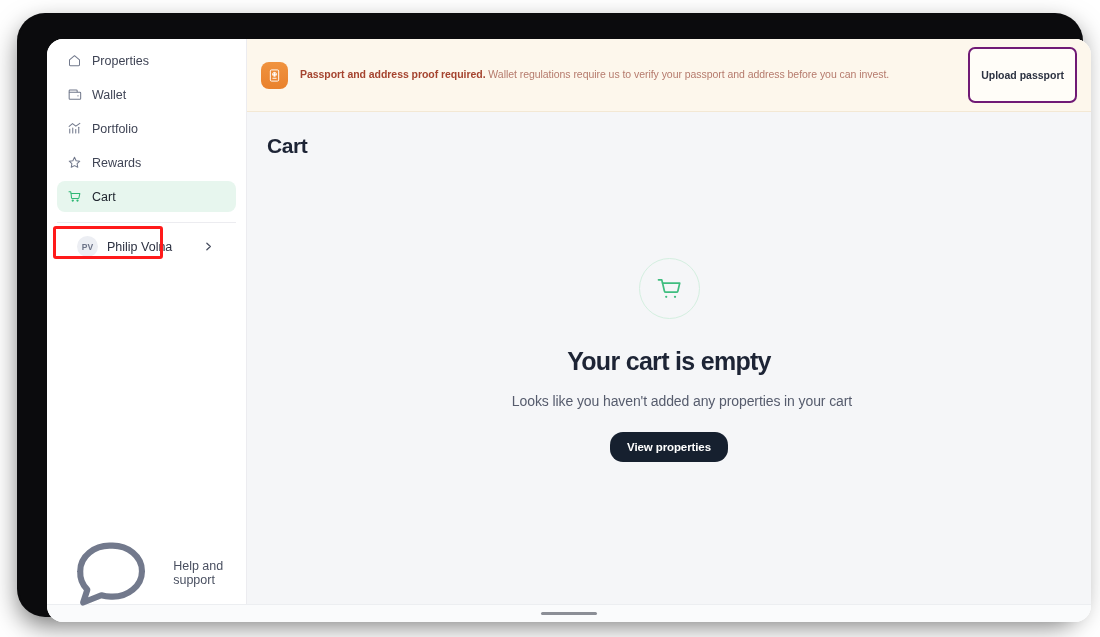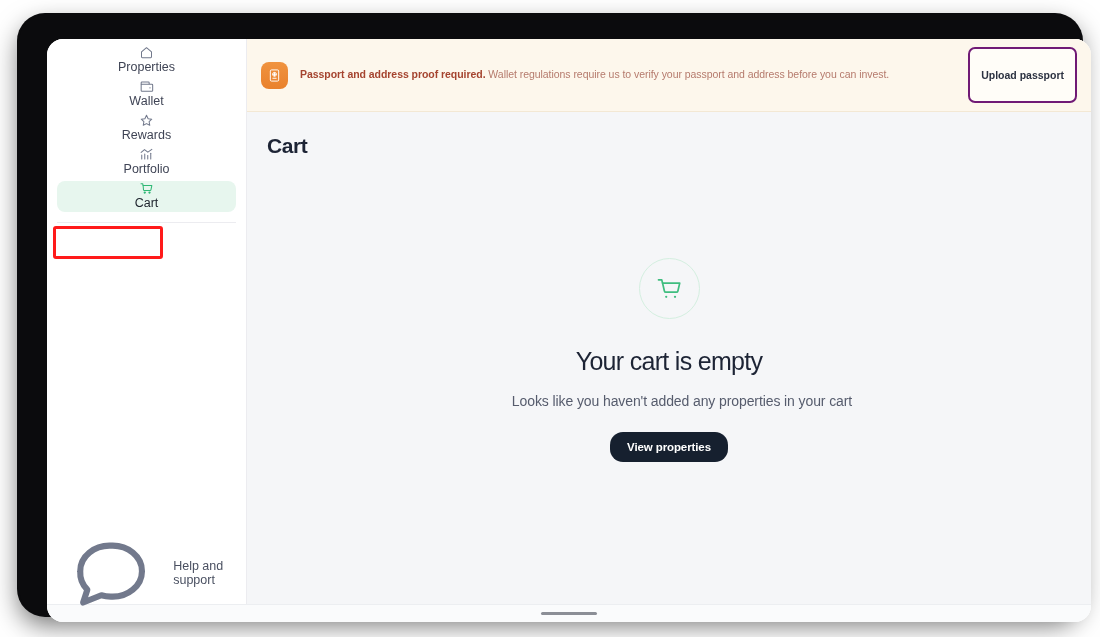--- a/index.html
+++ b/index.html
@@ -72,29 +72,29 @@
     font-size: 11px;
     font-weight: 600;
     cursor: pointer;
   }
   .lang svg { display: block; }
 
   .nav { padding: 6px 10px 0 10px; }
   .nav-item {
     display: flex;
     align-items: center;
+    gap: 10px;
     height: 31px;
     padding: 0 10px;
     border-radius: 8px;
     font-size: 12.5px;
     color: #3f4455;
     cursor: pointer;
     margin-bottom: 3px;
     position: relative;
-    flex-direction: column;
   }
   .nav-item .ico { width: 15px; height: 15px; flex-shrink: 0; display:block; }
   .nav-item.active { background: #e7f6ee; color: #20262f; }
   .nav-item.active .ico path,
   .nav-item.active .ico circle,
   .nav-item.active .ico line { stroke: #2fb875; }
 
   .sb-divider {
     height: 1px;
     background: #ececf0;
@@ -235,21 +235,21 @@
     width: 61px; height: 61px;
     border-radius: 50%;
     border: 1.5px solid #d4efe0;
     display: flex;
     align-items: center;
     justify-content: center;
     margin-bottom: 28px;
   }
   #empty-title {
     font-size: 25px;
-    font-weight: 400;
+    font-weight: 700;
     color: #1d2435;
     letter-spacing: -0.7px;
     margin-bottom: 17px;
   }
   #empty-sub {
     font-size: 14px;
     color: #565c6d;
     margin-bottom: 23px;
     letter-spacing: -0.1px;
     padding-left: 26px;
@@ -307,49 +307,58 @@
           <div class="nav-item">
             <svg class="ico" viewBox="0 0 18 18" fill="none" stroke="#72798c" stroke-width="1.25" stroke-linejoin="round">
               <path d="M2.6 6.3 h12.8 a1 1 0 0 1 1 1 v6.4 a1 1 0 0 1 -1 1 H3.6 a1 1 0 0 1 -1 -1 Z"></path>
               <path d="M2.6 6.3 V4.6 a1 1 0 0 1 1 -1 h7.6 a1 1 0 0 1 1 1 v1.7"></path>
               <circle cx="13.2" cy="10.6" r="0.85" fill="#72798c" stroke="none"></circle>
             </svg>
             <span>Wallet</span>
           </div>
 
           <div class="nav-item">
-            <svg class="ico" viewBox="0 0 18 18" fill="none" stroke="#72798c" stroke-width="1.25" stroke-linejoin="round">
-              <path d="M9 2.8 l1.95 4 4.35 0.62 -3.15 3.05 0.75 4.3 -3.9 -2.05 -3.9 2.05 0.75 -4.3 -3.15 -3.05 4.35 -0.62 Z"></path>
-            </svg>
-            <span>Rewards</span>
-          </div>
-
-          <div class="nav-item">
             <svg class="ico" viewBox="0 0 18 18" fill="none" stroke="#72798c" stroke-width="1.25" stroke-linecap="round">
               <path d="M2.6 6.4 L6.6 3.2 L10.6 6.1 L15.4 2.8"></path>
               <line x1="3.3" y1="9.6" x2="3.3" y2="14.4"></line>
               <line x1="6.9" y1="8.3" x2="6.9" y2="14.4"></line>
               <line x1="10.5" y1="10.2" x2="10.5" y2="14.4"></line>
               <line x1="14.1" y1="7.4" x2="14.1" y2="14.4"></line>
             </svg>
             <span>Portfolio</span>
           </div>
 
+          <div class="nav-item">
+            <svg class="ico" viewBox="0 0 18 18" fill="none" stroke="#72798c" stroke-width="1.25" stroke-linejoin="round">
+              <path d="M9 2.8 l1.95 4 4.35 0.62 -3.15 3.05 0.75 4.3 -3.9 -2.05 -3.9 2.05 0.75 -4.3 -3.15 -3.05 4.35 -0.62 Z"></path>
+            </svg>
+            <span>Rewards</span>
+          </div>
+
           <div class="nav-item active">
             <svg class="ico" viewBox="0 0 18 18" fill="none" stroke="#2fb875" stroke-width="1.25" stroke-linejoin="round" stroke-linecap="round">
               <path d="M2.4 3.3 h2 l0.55 2.2"></path>
               <path d="M4.95 5.5 H15.4 l-1.1 5.1 a1 1 0 0 1 -1 0.8 H6.4 a1 1 0 0 1 -1 -0.8 Z"></path>
               <circle cx="6.9" cy="13.9" r="0.75" fill="#2fb875" stroke="none"></circle>
               <circle cx="12.6" cy="13.9" r="0.75" fill="#2fb875" stroke="none"></circle>
             </svg>
             <span>Cart</span>
           </div>
 
           <div class="sb-divider"></div>
 
+          <div class="profile">
+            <div class="avatar">PV</div>
+            <div class="profile-name">Philip Volna</div>
+            <span>
+              <svg width="11" height="11" viewBox="0 0 12 12" fill="none" stroke="#4a5061" stroke-width="1.4" stroke-linecap="round" stroke-linejoin="round">
+                <polyline points="4.2,2.4 8,6 4.2,9.6"></polyline>
+              </svg>
+            </span>
+          </div>
 
         </nav>
 
         <div class="sb-bottom">
           <div class="help-item">
             <svg class="ico" viewBox="0 0 18 18" fill="none" stroke="#72798c" stroke-width="1.25" stroke-linejoin="round">
               <path d="M15.3 8.6 a6 5.2 0 0 1 -6.3 5.2 a7 7 0 0 1 -2 -0.28 L3.3 15 l0.85 -2.6 A5 5 0 0 1 2.7 8.6 a6 5.2 0 0 1 6.3 -5.2 a6 5.2 0 0 1 6.3 5.2 Z"></path>
             </svg>
             <span>Help and support</span>
           </div>

